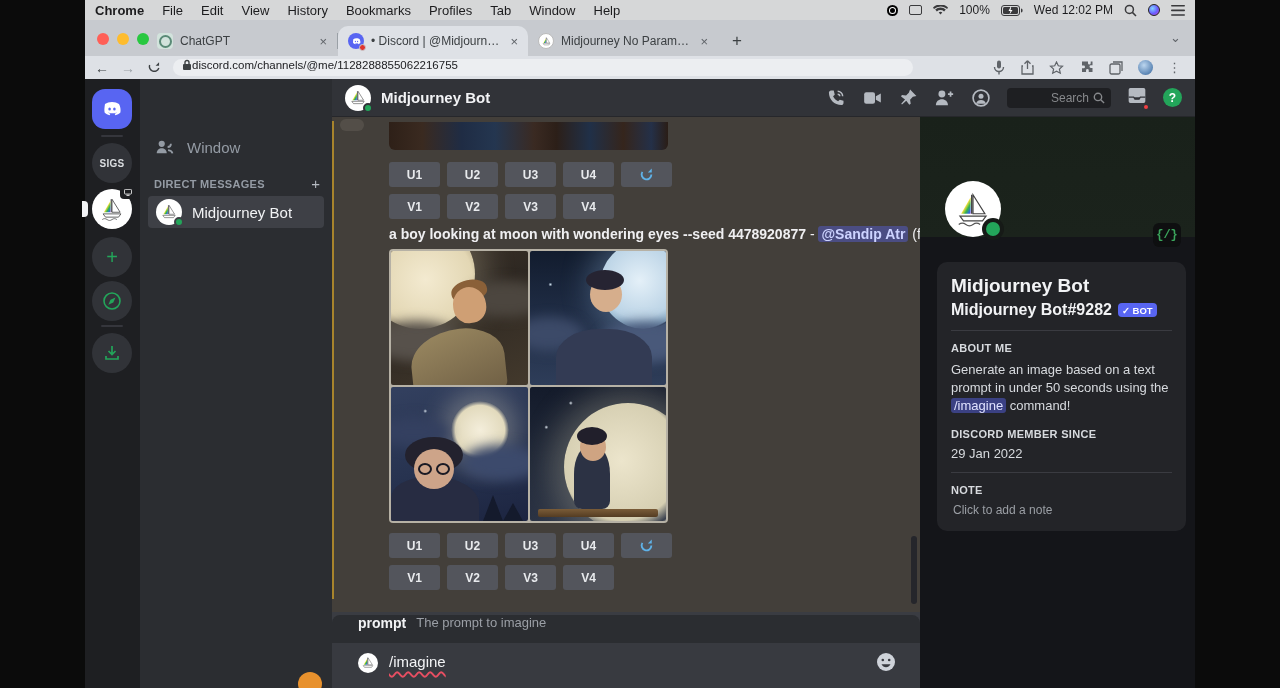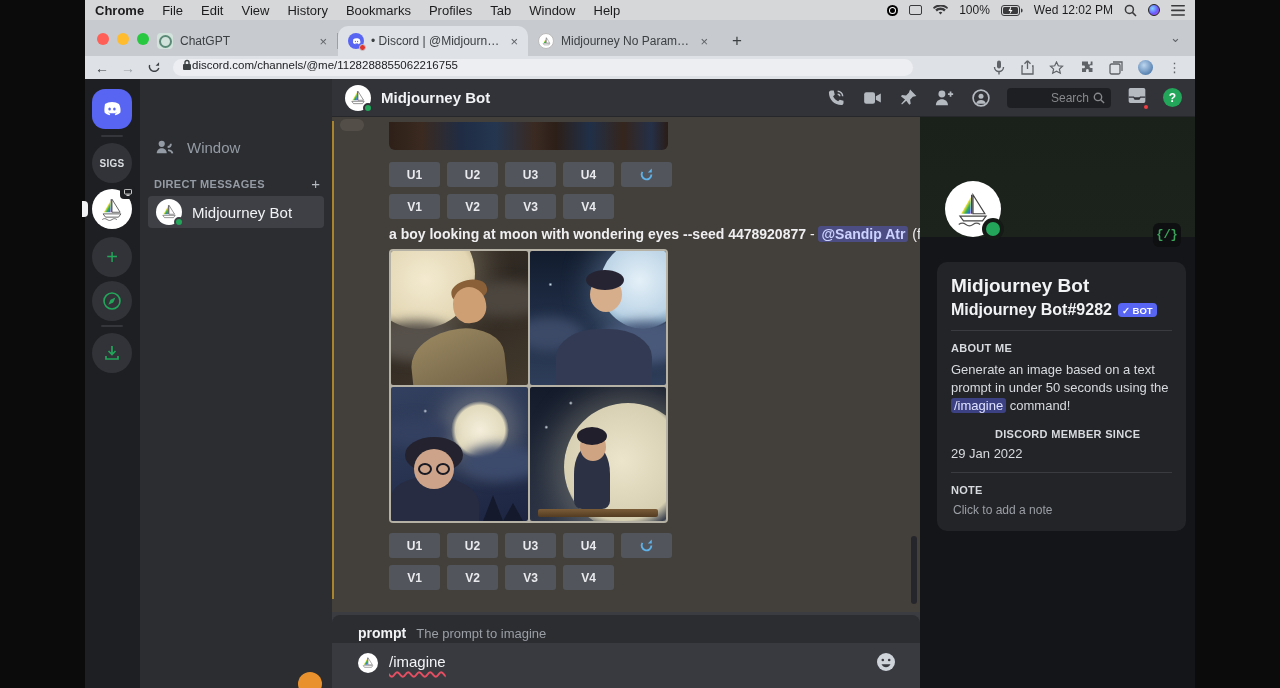--- a/index.html
+++ b/index.html
@@ -158,21 +158,21 @@
               background:radial-gradient(circle at 45% 45%, #ece5cc 0%, #d6cfb2 60%, rgba(214,207,178,0) 74%);
               box-shadow:0 0 30px 14px rgba(230,222,190,.25); }
   .q4 .body { left:44px; bottom:12px; width:36px; height:64px; background:#2c3244; border-radius:45% 45% 8px 8px; }
   .q4 .head { left:50px; top:46px; width:26px; height:28px; background:#cfa482; border-radius:50%; }
   .q4 .hair { left:47px; top:40px; width:30px; height:18px; background:#211f2b; border-radius:50%; }
   .q4 .plank { position:absolute; left:8px; bottom:4px; width:120px; height:8px; background:linear-gradient(#7a5c38,#543c22); border-radius:2px; }
 
   
   .bottom { position:absolute; left:0; top:533px; right:275px; height:76px; background:#3a3c42; }
   .acbar { position:absolute; left:0; right:0; top:3px; height:36px; background:#2b2d31; border-radius:8px 8px 0 0;
-           display:flex; align-items:center; gap:10px; padding-left:26px; }
+           display:flex; gap:10px; padding-left:26px; }
   .acbar .lb { font-size:14px; font-weight:bold; color:#f2f3f5; }
   .acbar .ds { font-size:13px; color:#9b9fa6; }
   .inrow { position:absolute; left:0; right:0; top:31px; height:45px; background:#383a40; }
   .inrow .av { position:absolute; left:26px; top:10px; width:20px; height:20px; }
   .cmd { position:absolute; left:57px; top:10px; font-size:15px; color:#f2f3f5;
          text-decoration:underline wavy #e84e62 2px; text-underline-offset:4px; }
   .emoji-btn { position:absolute; right:24px; top:9px; }
 
   
   .panel { position:absolute; right:0; top:38px; width:275px; height:571px; background:#141519; }
@@ -185,21 +185,21 @@
   .card { position:absolute; left:17px; top:145px; width:249px; background:#232428; border-radius:10px; padding:13px 14px 14px; }
   .pname { font-size:19px; font-weight:bold; color:#f2f3f5; }
   .ptag-row { margin-top:4px; display:flex; align-items:center; gap:6px; }
   .ptag { font-size:16px; font-weight:bold; color:#f2f3f5; }
   .botbadge { background:#5865f2; color:#fff; font-size:9.5px; font-weight:bold; border-radius:4px; padding:1.5px 4px; }
   .chr { height:1px; background:#3a3b41; margin:11px 0; }
   .seclbl { font-size:11px; font-weight:bold; color:#d7dade; letter-spacing:.3px; }
   .about { margin-top:7px; font-size:13px; color:#d7dade; line-height:1.38; }
   .cmdpill { background:rgba(88,101,242,.45); color:#dfe2ff; border-radius:3px; padding:0 3px; }
   .plink { margin-top:13px; font-size:13px; color:#0aa8f4; line-height:1.35; overflow-wrap:anywhere; width:220px; }
-  .member-lbl { margin-top:13px;margin-left:44px; }
+  .member-lbl { margin-top:13px; }
   .pdate { margin-top:6px; font-size:13px; color:#d7dade; }
   .note { margin-top:7px; font-size:12px; color:#9b9fa5; padding-left:2px; }
 </style>
 </head>
 <body>
 
 <svg width="0" height="0" style="position:absolute">
   <defs>
     <linearGradient id="rb" x1="0" y1="0" x2="1" y2="1">
       <stop offset="0" stop-color="#e03a3a"></stop>

